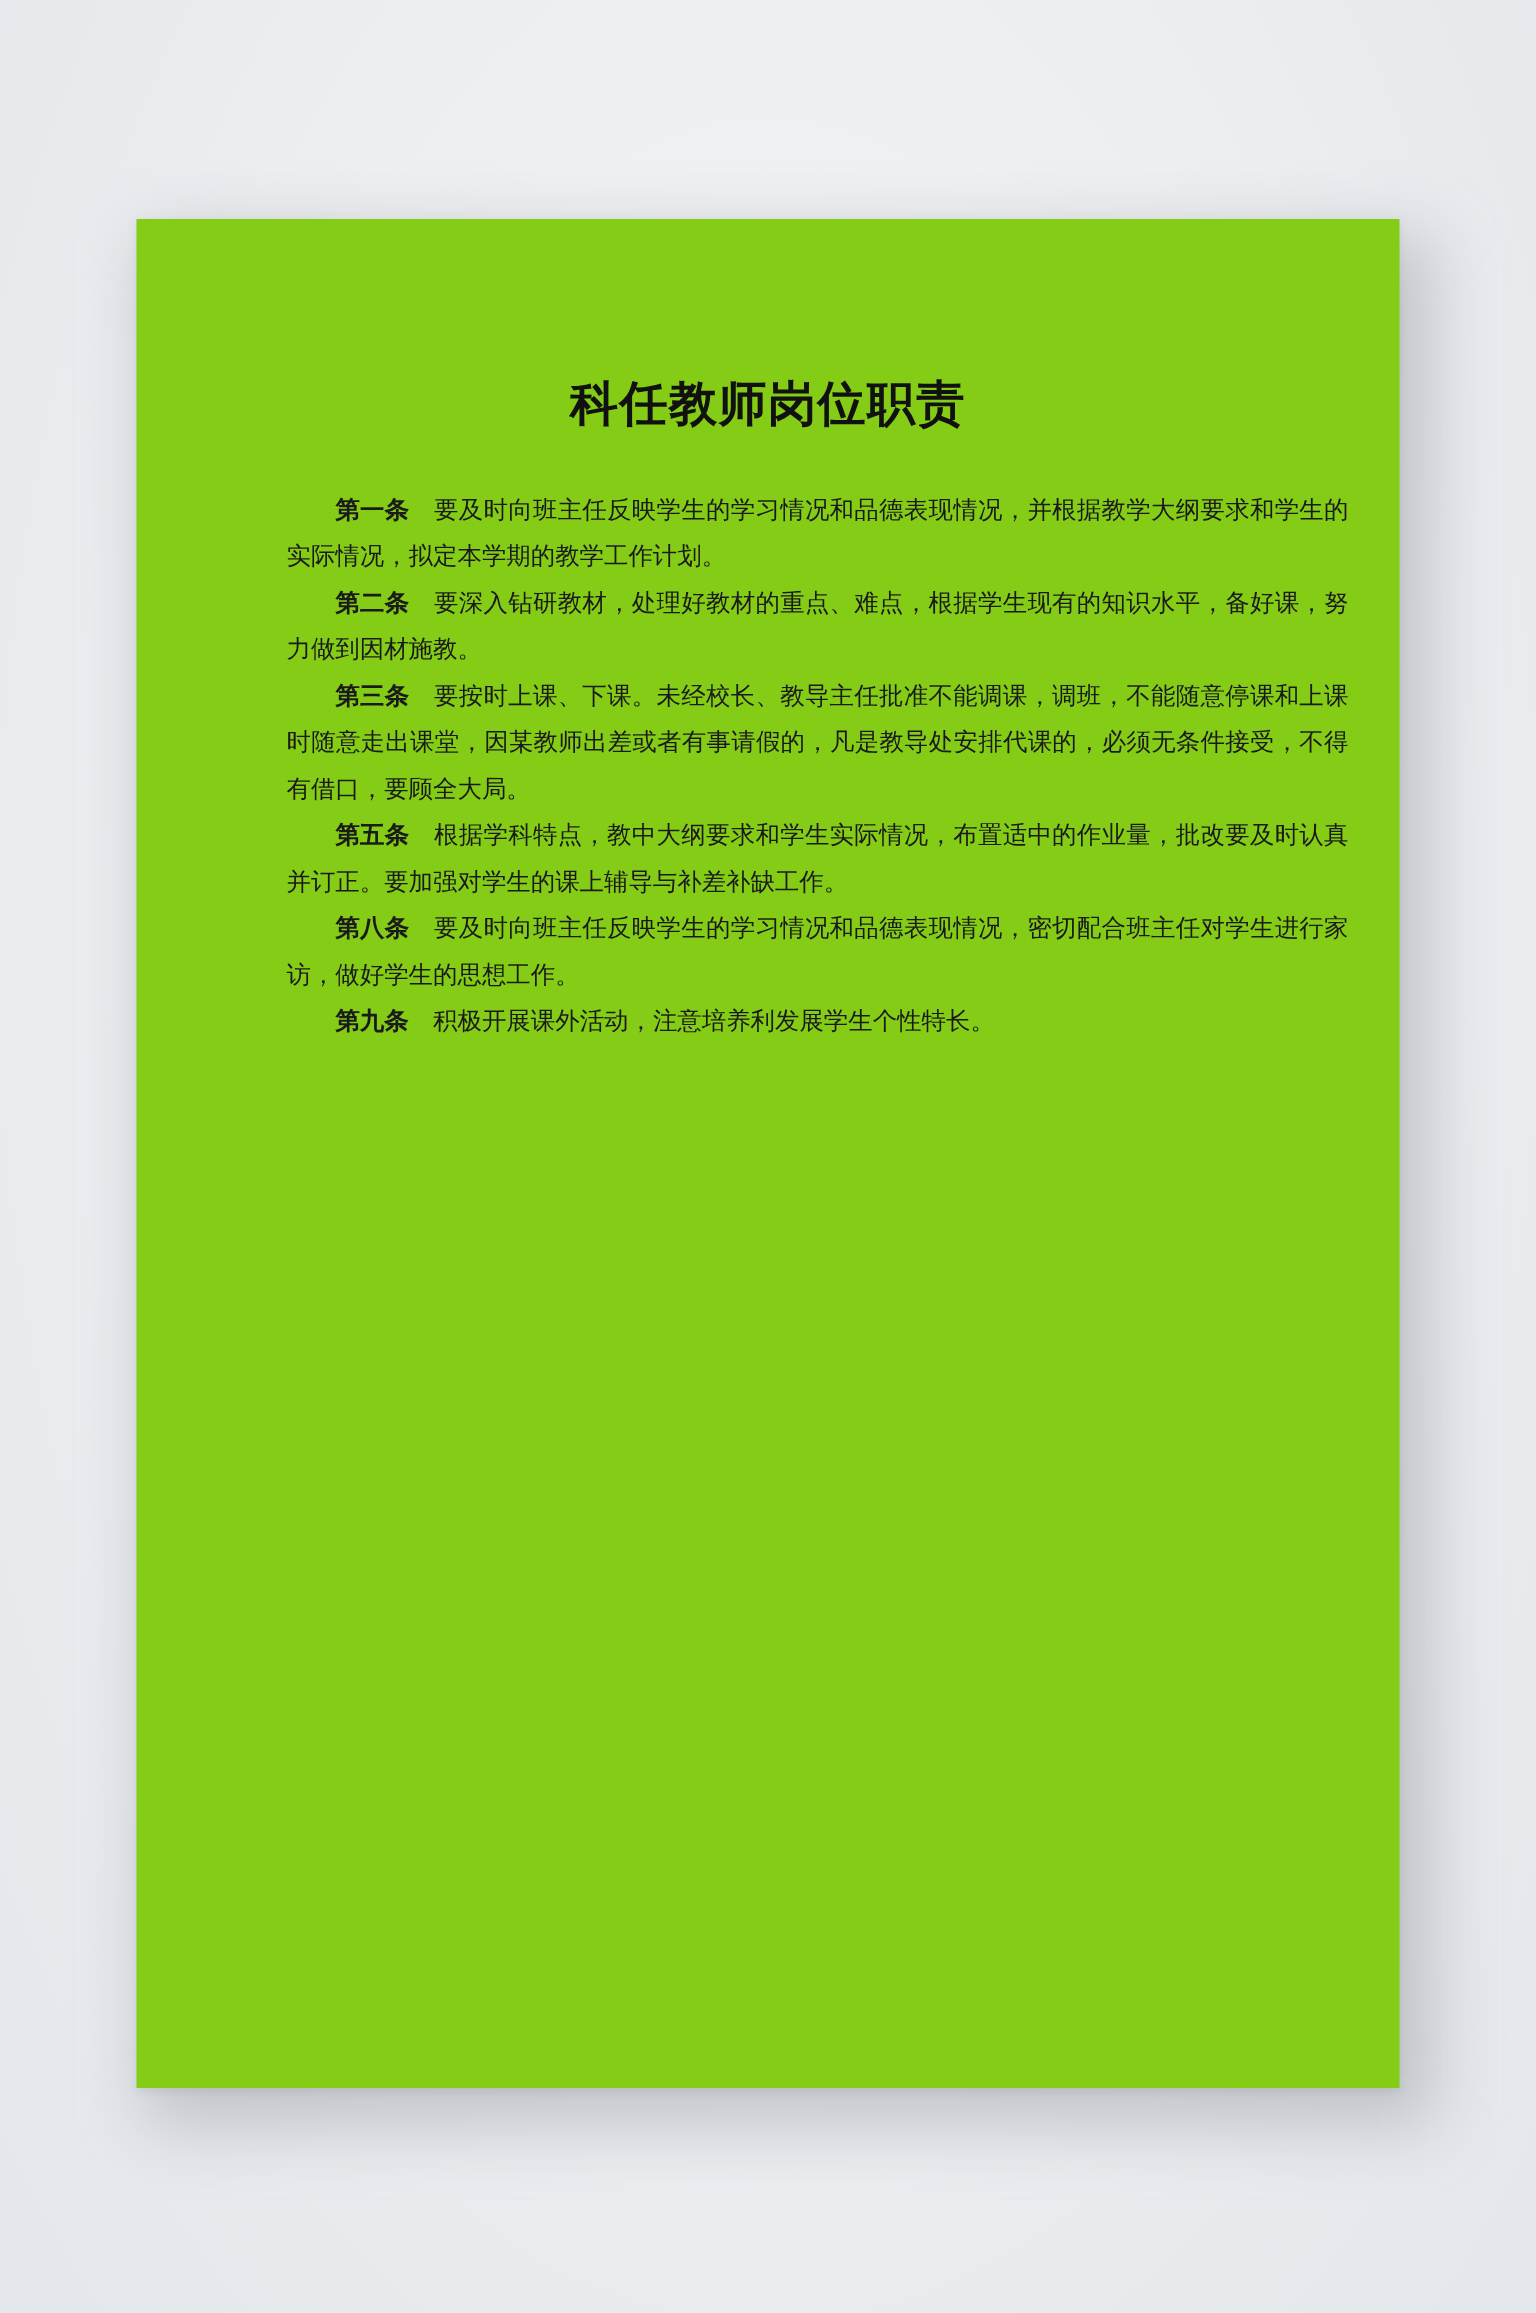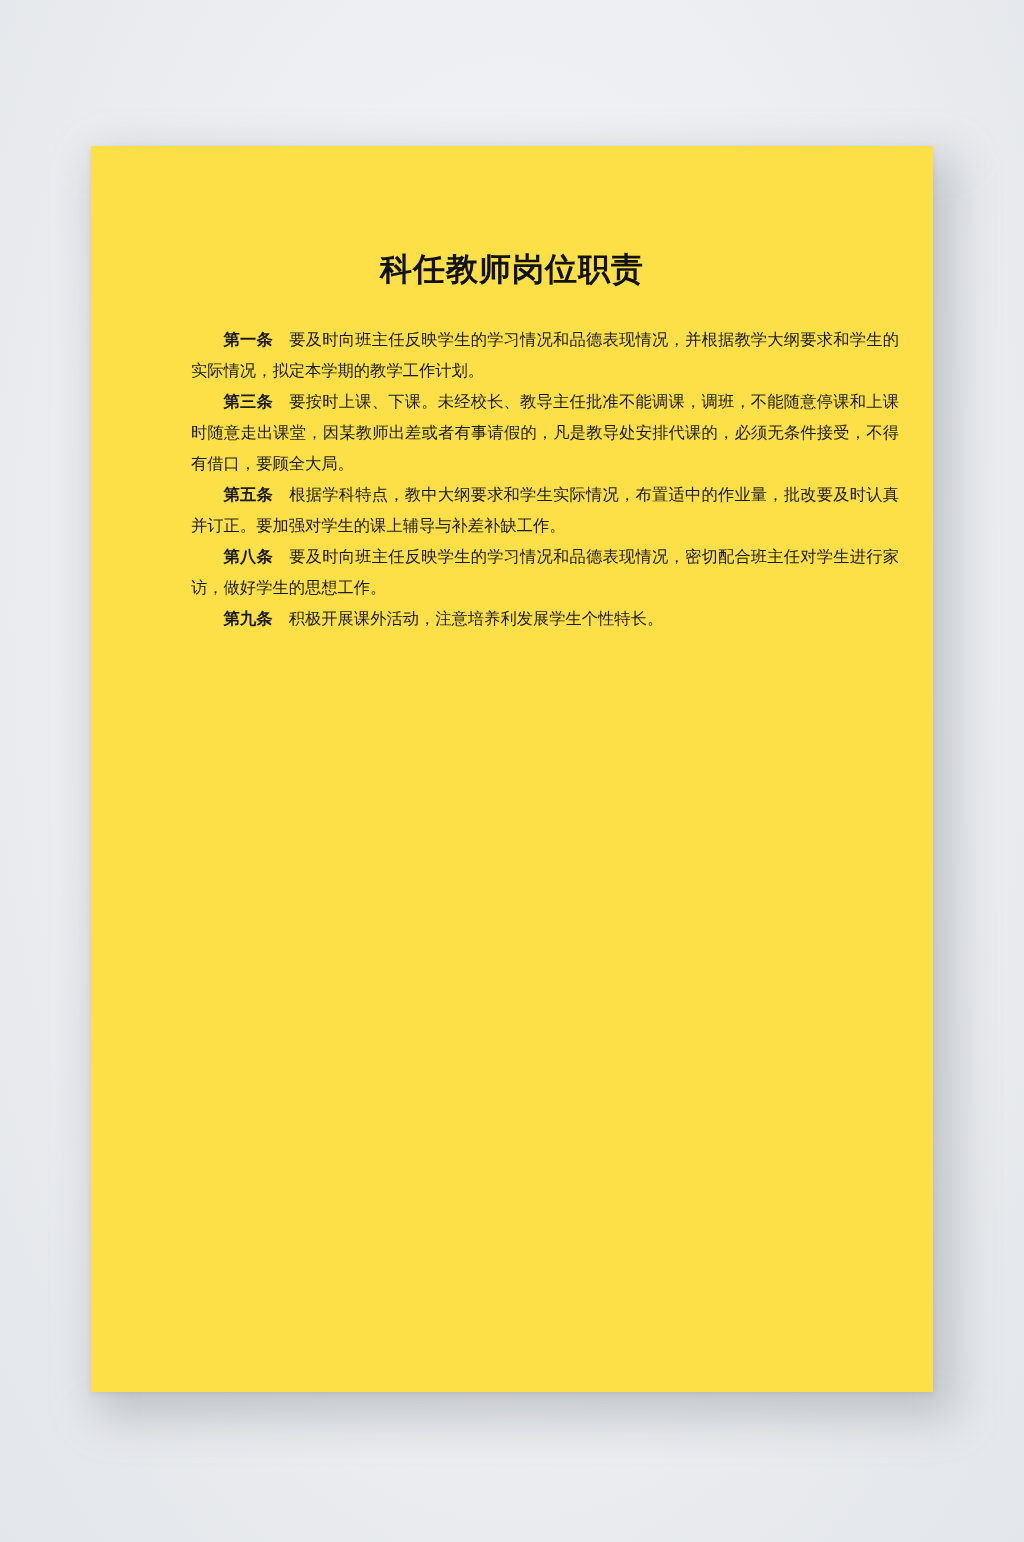--- a/index.html
+++ b/index.html
@@ -23,21 +23,21 @@
     background: rgba(120,125,135,0.35);
     filter: blur(22px);
     border-radius: 6px;
   }
   .page {
     position: absolute;
     left: 91px;
     top: 146px;
     width: 842px;
     height: 1246px;
-    background: #fde047;
+    background: #84cc16;
     box-shadow: 0 2px 6px rgba(0,0,0,0.08);
   }
   .doc-title {
     position: absolute;
     left: 0;
     right: 0;
     top: 103px;
     text-align: center;
     font-size: 32px;
     font-weight: bold;
@@ -68,18 +68,19 @@
 </head>
 <body>
 
 <div class="page-shadow"></div>
 
 <div class="page">
   <div class="doc-title">科任教师岗位职责</div>
 
   <div class="doc-body">
     <p class="article"><span class="article-no">第一条</span><span>要及时向班主任反映学生的学习情况和品德表现情况，并根据教学大纲要求和学生的实际情况，拟定本学期的教学工作计划。</span></p>
+    <p class="article"><span class="article-no">第二条</span><span>要深入钻研教材，处理好教材的重点、难点，根据学生现有的知识水平，备好课，努力做到因材施教。</span></p>
     <p class="article"><span class="article-no">第三条</span><span>要按时上课、下课。未经校长、教导主任批准不能调课，调班，不能随意停课和上课时随意走出课堂，因某教师出差或者有事请假的，凡是教导处安排代课的，必须无条件接受，不得有借口，要顾全大局。</span></p>
     <p class="article"><span class="article-no">第五条</span><span>根据学科特点，教中大纲要求和学生实际情况，布置适中的作业量，批改要及时认真并订正。要加强对学生的课上辅导与补差补缺工作。</span></p>
     <p class="article"><span class="article-no">第八条</span><span>要及时向班主任反映学生的学习情况和品德表现情况，密切配合班主任对学生进行家访，做好学生的思想工作。</span></p>
     <p class="article"><span class="article-no">第九条</span><span>积极开展课外活动，注意培养利发展学生个性特长。</span></p>
   </div>
 </div>
 
 </body></html>

